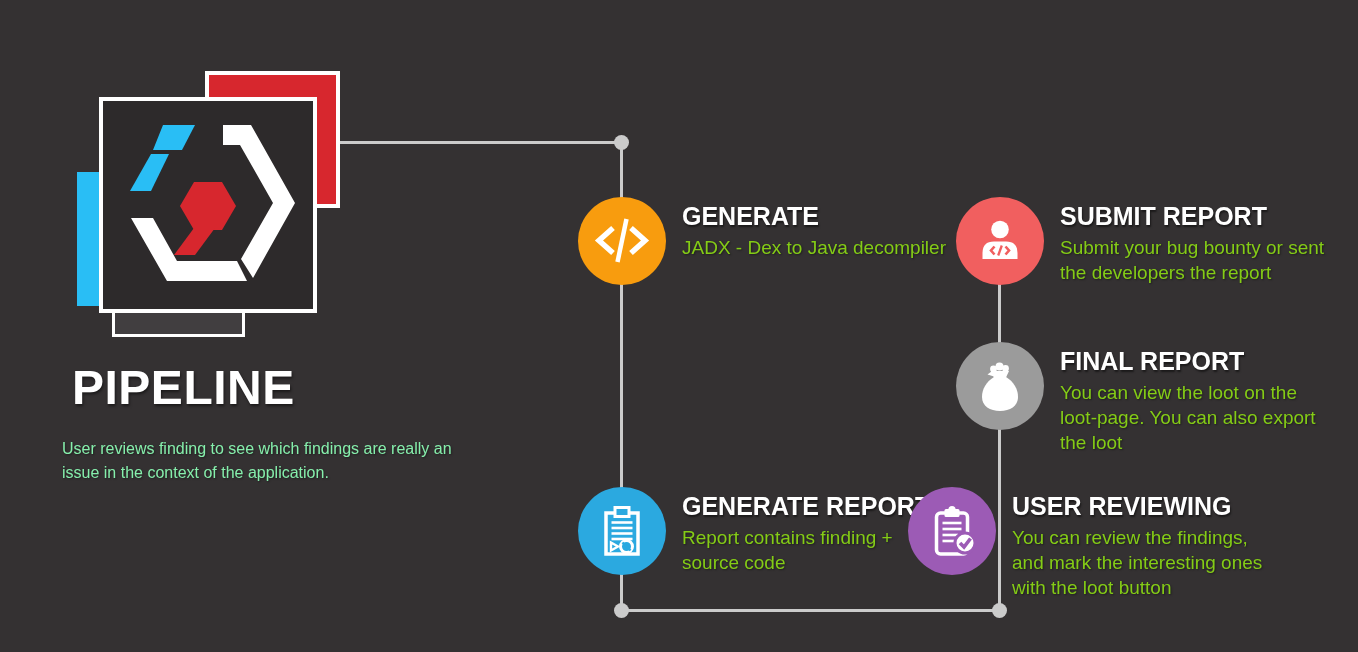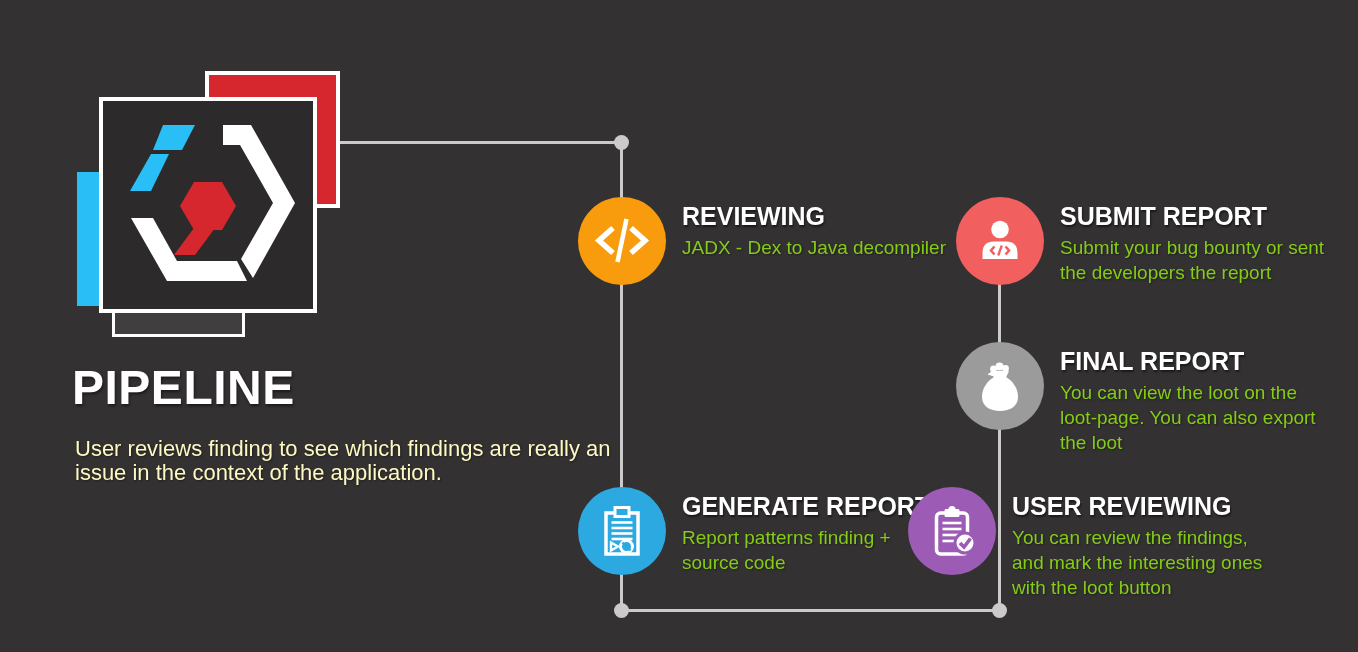--- a/index.html
+++ b/index.html
@@ -19,22 +19,22 @@
   #logo-tab   {left:112px;top:305px;width:133px;height:32px;background:#413E40;border:3px solid #fff;}
   #logo-main  {left:99px;top:97px;width:218px;height:216px;background:#2D2A2B;border:4px solid #fff;}
   #logo-svg   {left:99px;top:97px;width:218px;height:216px;}
   
   #pipeline-title{
     position:absolute;left:72px;top:360px;color:#fff;
     font-size:48px;font-weight:bold;letter-spacing:.5px;
     text-shadow:1px 2px 3px rgba(0,0,0,.5);
   }
   #pipeline-desc{
-    position:absolute;left:75px;top:437px;color:#fef9c3;
-    font-size:22px;line-height:24px;white-space:pre-line;
+    position:absolute;left:62px;top:437px;color:#86efac;
+    font-size:16px;line-height:24px;white-space:pre-line;
     text-shadow:1px 1px 2px rgba(0,0,0,.4);
   }
   
   .step{position:absolute;}
   .circle{
     width:88px;height:88px;border-radius:50%;
     background-color:currentColor;
     display:flex;align-items:center;justify-content:center;
   }
   .step-text{position:absolute;top:5px;width:300px;}
@@ -83,21 +83,21 @@
 
   <div class="step" style="left:578px;top:197px;">
     <div class="circle" style="color: rgb(248, 156, 14);">
       <svg class="icon" width="60" height="60" viewBox="0 0 60 60">
         <polyline points="21,17 7,29.5 21,42" fill="none" stroke="#fff" stroke-width="5.5"></polyline>
         <polyline points="39,17 53,29.5 39,42" fill="none" stroke="#fff" stroke-width="5.5"></polyline>
         <line x1="34.5" y1="8" x2="25.5" y2="51" stroke="#fff" stroke-width="4.5"></line>
       </svg>
     </div>
     <div class="step-text" style="left:104px;">
-      <div class="step-title">REVIEWING</div>
+      <div class="step-title">GENERATE</div>
       <div class="step-desc">JADX - Dex to Java decompiler</div>
     </div>
   </div>
 
 
   <div class="step" style="left:578px;top:487px;">
     <div class="circle" style="color: rgb(43, 169, 224);">
       <svg class="icon" width="60" height="60" viewBox="0 0 60 60">
         <rect x="14" y="12" width="32" height="41" fill="none" stroke="#fff" stroke-width="3.5"></rect>
         <rect x="23" y="6.5" width="14" height="9" fill="currentColor" stroke="#fff" stroke-width="3"></rect>
@@ -105,21 +105,21 @@
         <line x1="19.5" y1="27" x2="40.5" y2="27" stroke="#fff" stroke-width="2.6"></line>
         <line x1="19.5" y1="32.5" x2="40.5" y2="32.5" stroke="#fff" stroke-width="2.6"></line>
         <line x1="19.5" y1="38" x2="40.5" y2="38" stroke="#fff" stroke-width="2.6"></line>
         <polygon points="19,41.5 19,49.5 26,45.5" fill="none" stroke="#fff" stroke-width="2.4"></polygon>
         <circle cx="34.5" cy="45.5" r="6" fill="none" stroke="#fff" stroke-width="3"></circle>
         <line x1="30.5" y1="41.5" x2="38.5" y2="49.5" stroke="currentColor" stroke-width="2.4"></line>
       </svg>
     </div>
     <div class="step-text" style="left:104px;">
       <div class="step-title">GENERATE REPORT</div>
-      <div class="step-desc">Report patterns finding +
+      <div class="step-desc">Report contains finding +
 source code</div>
     </div>
   </div>
 
   <div class="step" style="left:956px;top:197px;">
     <div class="circle" style="color: rgb(241, 95, 95);">
       <svg class="icon" width="60" height="60" viewBox="0 0 60 60">
         <circle cx="30" cy="18.5" r="8.8" fill="#fff"></circle>
         <path d="M 12.5,48 L 12.5,42 Q 12.5,30.5 24,30.5 L 36,30.5 Q 47.5,30.5 47.5,42 L 47.5,48 Z" fill="#fff"></path>
         <polyline points="24.5,35.5 21,39.5 24.5,43.5" fill="none" stroke="currentColor" stroke-width="2.6"></polyline>

